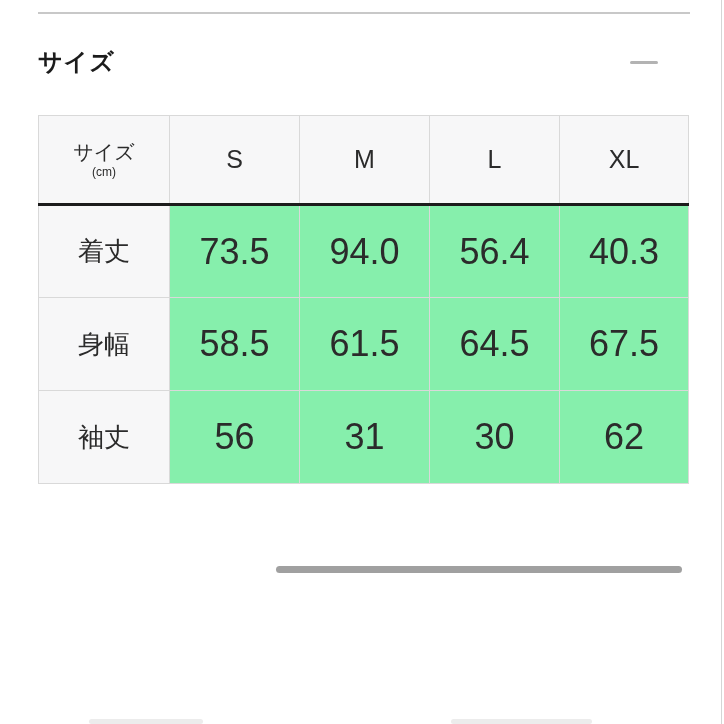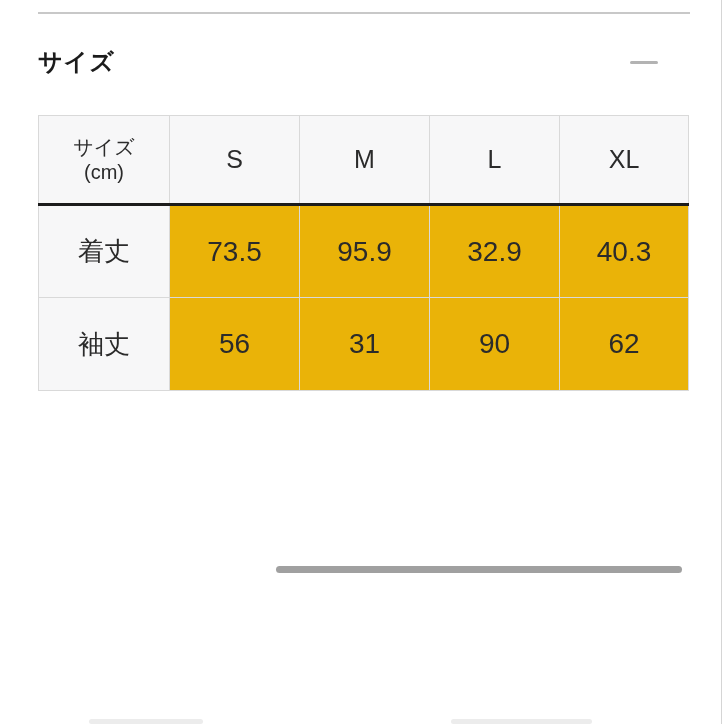--- a/index.html
+++ b/index.html
@@ -36,23 +36,23 @@
   .size-table th,.size-table td{
     border:1px solid #d9d9d9;text-align:center;vertical-align:middle;
     padding:0;font-weight:400;
   }
   .size-table thead tr{height:89px;}
   .size-table tbody tr{height:93px;margin-top:36px;}
   .size-table thead th{
     background:#f7f7f8;border-bottom:3px solid #1c1c1c;font-size:25px;
   }
   .size-table thead th.corner{font-size:20px;line-height:1.25;}
-  .size-table thead th.corner .unit{display:block;font-size:20px;}
+  .size-table thead th.corner .unit{display:block;font-size:12px;}
   .size-table tbody th{background:#f7f7f8;font-size:26px;}
-  .size-table tbody td{background:#eab308;font-size:28px;text-align:center;}
+  .size-table tbody td{background:#86efac;font-size:36px;text-align:center;}
   
   .h-scrollbar{
     position:absolute;left:276px;top:566px;width:406px;height:7px;
     background:#8f8f8f;border-radius:4px;opacity:.85;cursor:grab;
   }
   
   .cutoff{position:absolute;top:719px;height:5px;border-radius:3px;background:#ececec;}
   .cutoff.left{left:89px;width:114px;}
   .cutoff.right{left:451px;width:141px;}
 </style>
@@ -84,29 +84,36 @@
       <th>S</th>
       <th>M</th>
       <th>L</th>
       <th>XL</th>
     </tr>
   </thead>
   <tbody>
     <tr>
       <th>着丈</th>
       <td>73.5</td>
-      <td>95.9</td>
-      <td>32.9</td>
+      <td>94.0</td>
+      <td>56.4</td>
       <td>40.3</td>
+    </tr>
+    <tr>
+      <th>身幅</th>
+      <td>58.5</td>
+      <td>61.5</td>
+      <td>64.5</td>
+      <td>67.5</td>
     </tr>
     <tr>
       <th>袖丈</th>
       <td>56</td>
       <td>31</td>
-      <td>90</td>
+      <td>30</td>
       <td>62</td>
     </tr>
   </tbody>
 </table>
 
 <div class="h-scrollbar"></div>
 
 <div class="cutoff left"></div>
 <div class="cutoff right"></div>
 

